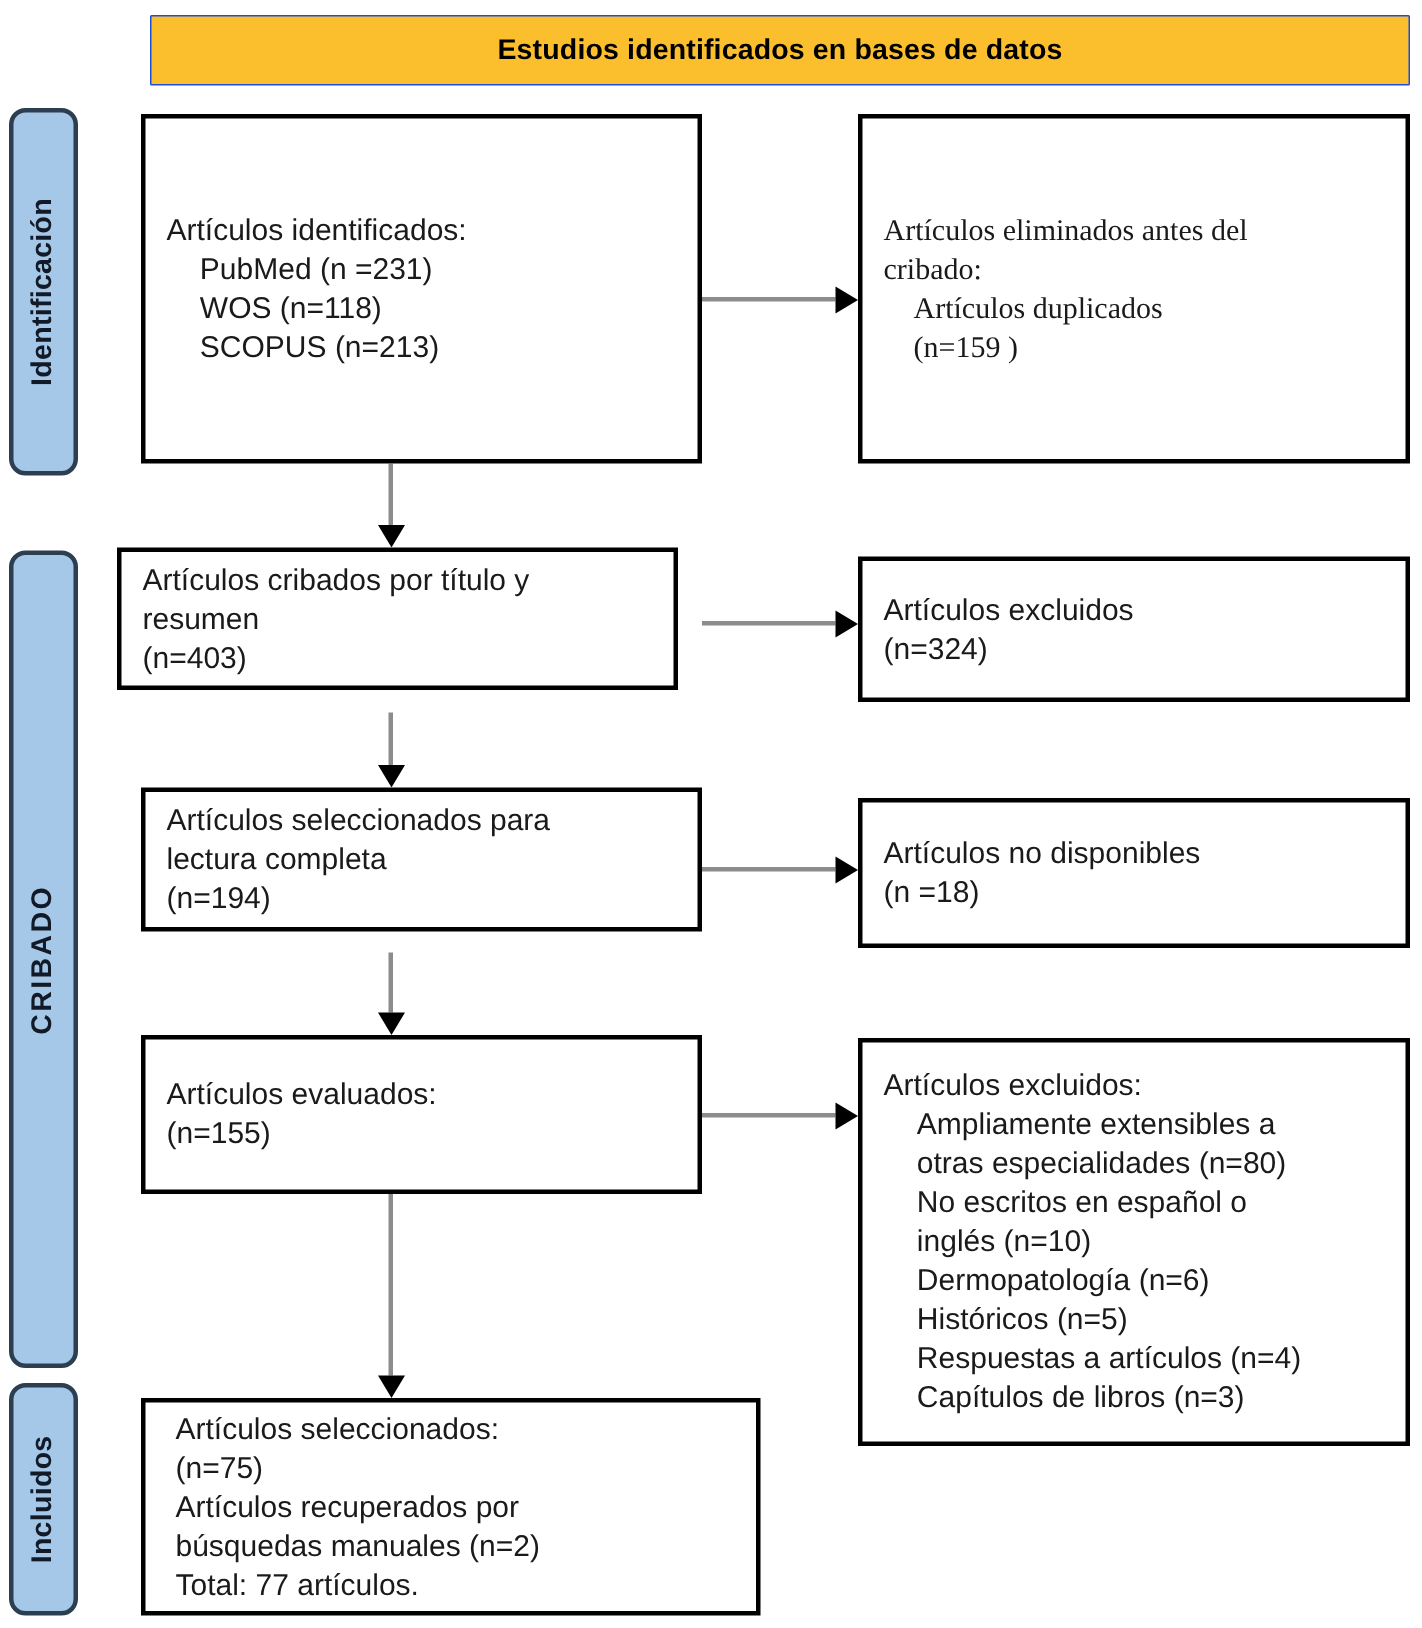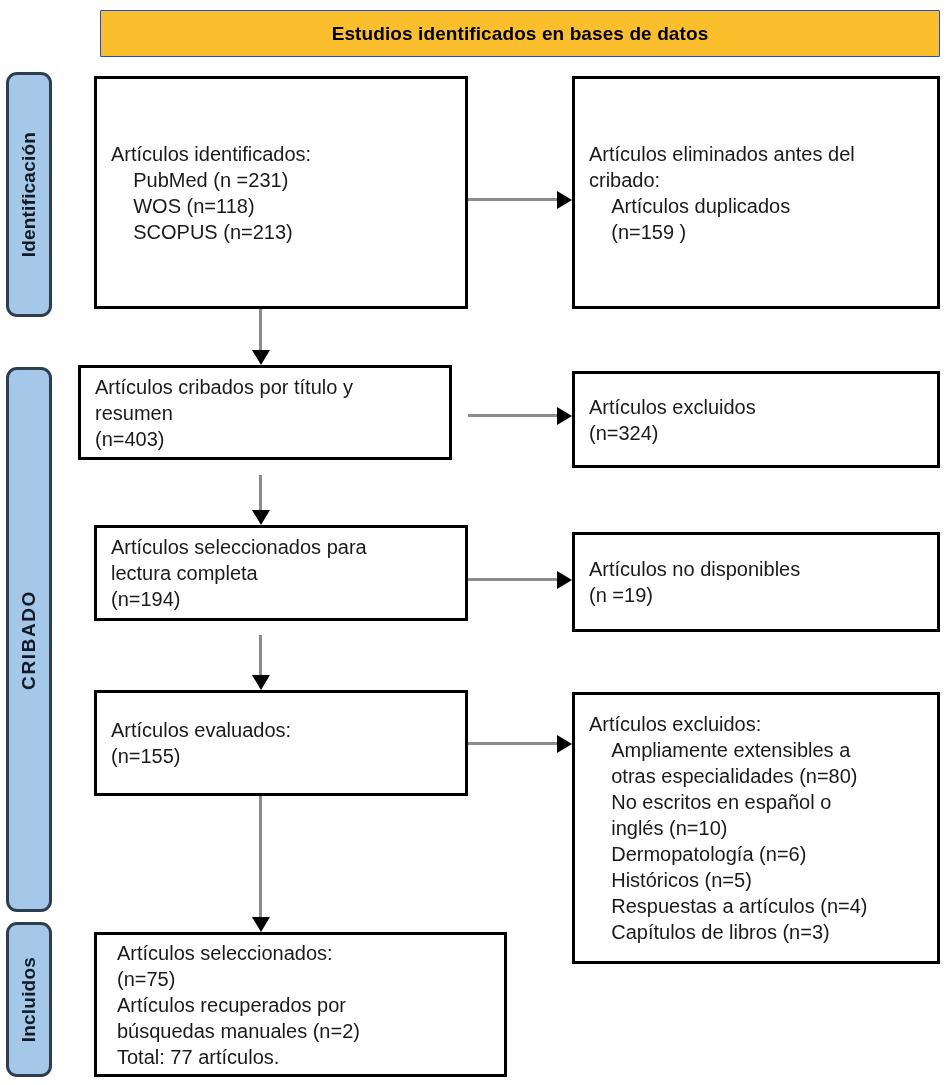--- a/index.html
+++ b/index.html
@@ -88,21 +88,21 @@
   }
 
   
   #box-identified  { left: 94px; top: 76px;  width: 374px; height: 233px; }
   #box-screened    { left: 78px; top: 365px; width: 374px; height: 95px; }
   #box-fulltext    { left: 94px; top: 525px; width: 374px; height: 96px; }
   #box-assessed    { left: 94px; top: 690px; width: 374px; height: 106px; }
   #box-included    { left: 94px; top: 932px; width: 413px; height: 145px; padding-left: 20px; }
 
   
-  #box-removed     { left: 572px; top: 76px;  width: 368px; height: 233px; }
+  #box-removed     { left: 572px; top: 76px;  width: 368px; height: 233px; font-family: Liberation Serif, serif; }
   #box-excluded-1  { left: 572px; top: 371px; width: 368px; height: 97px; }
   #box-unavailable { left: 572px; top: 532px; width: 368px; height: 100px; }
   #box-excluded-2  { left: 572px; top: 692px; width: 368px; height: 272px; }
 
   
   .conn {
     position: absolute;
     background: #8c8c8c;
   }
   .conn-v { width: 3px; }
@@ -205,21 +205,21 @@
     (n=159 )</span>
   </div>
 
   <div class="box" id="box-excluded-1">
     <span class="box-text">Artículos excluidos
 (n=324)</span>
   </div>
 
   <div class="box" id="box-unavailable">
     <span class="box-text">Artículos no disponibles
-(n =19)</span>
+(n =18)</span>
   </div>
 
   <div class="box" id="box-excluded-2">
     <span class="box-text">Artículos excluidos:
     Ampliamente extensibles a
     otras especialidades (n=80)
     No escritos en español o
     inglés (n=10)
     Dermopatología (n=6)
     Históricos (n=5)

